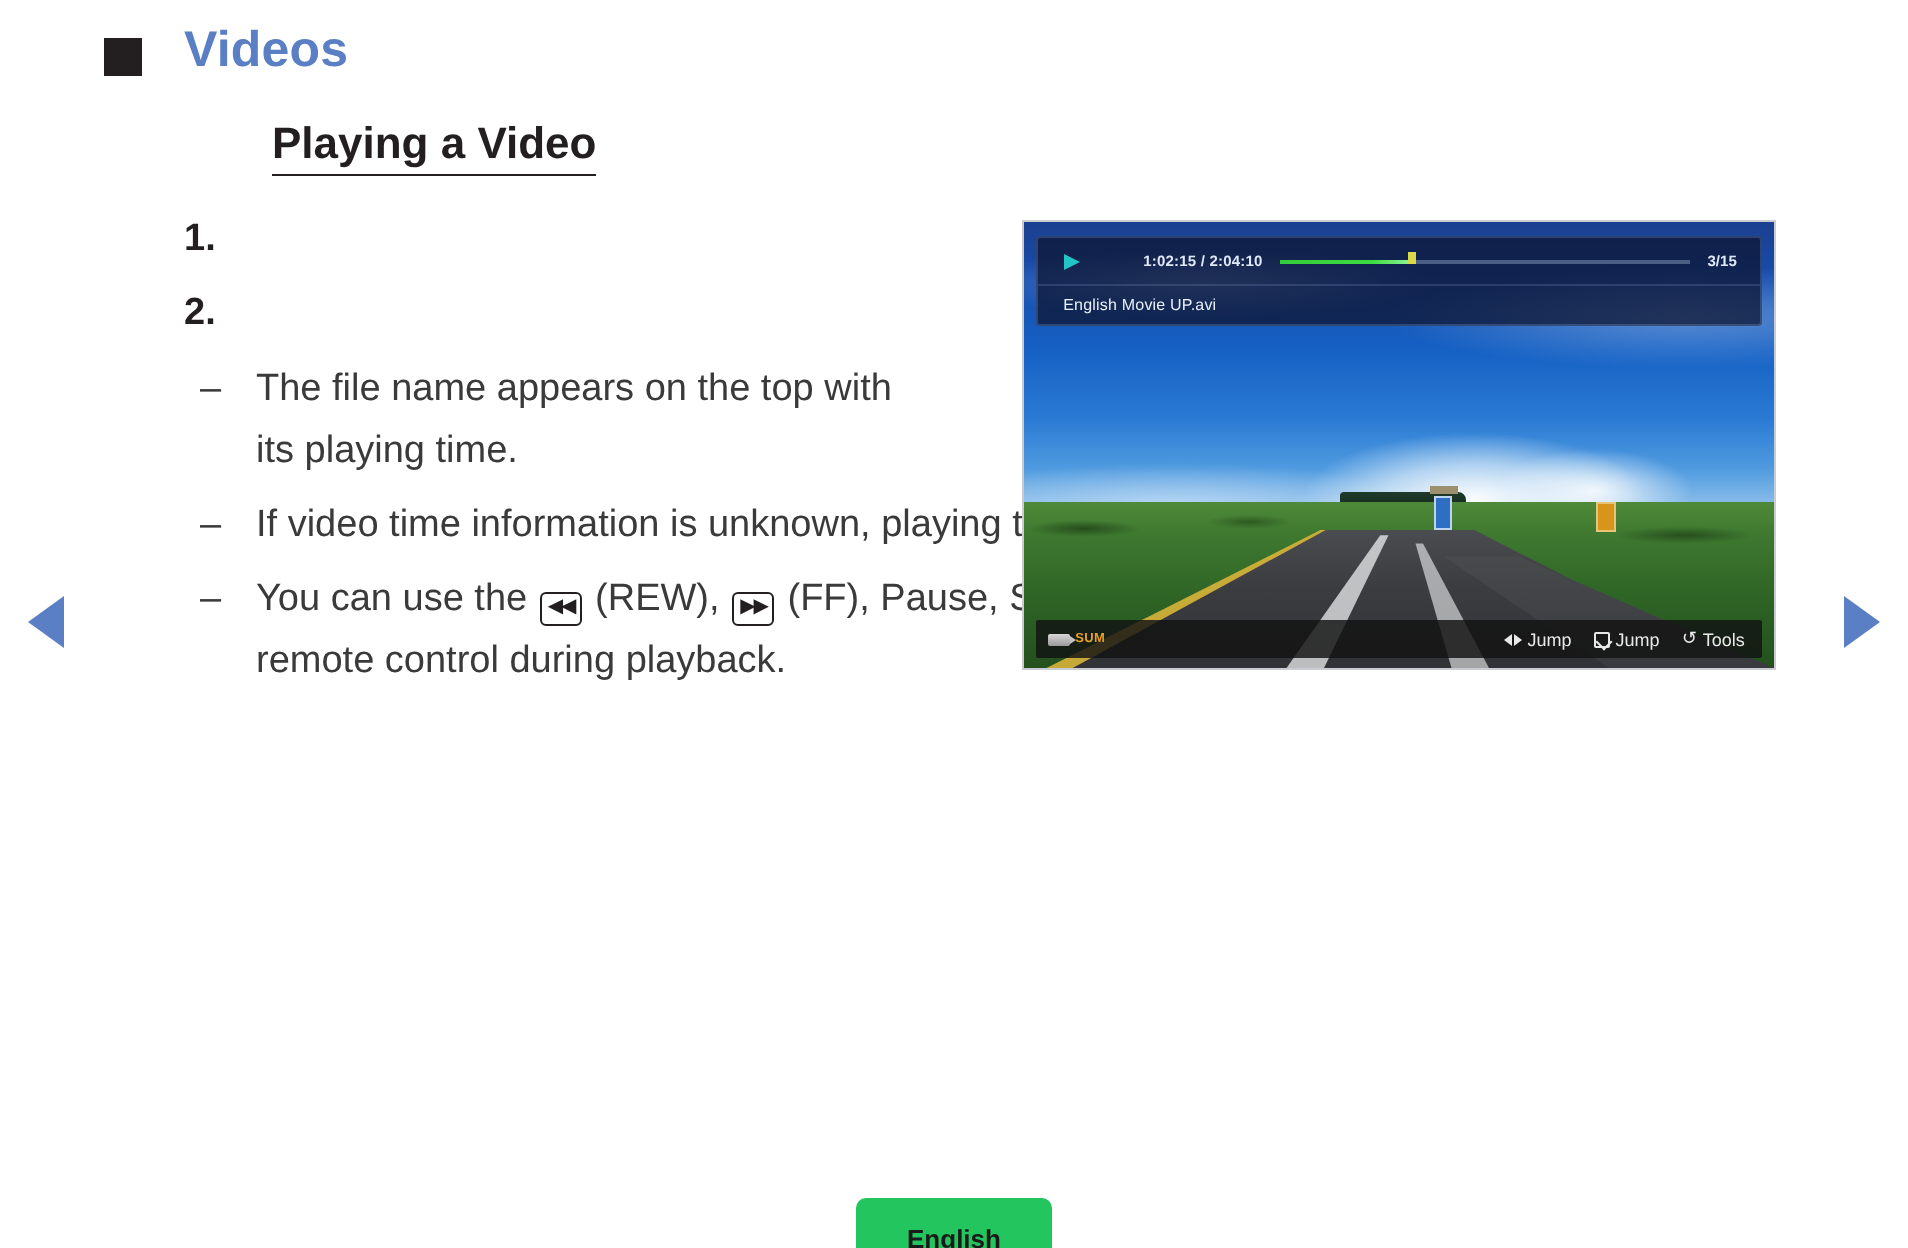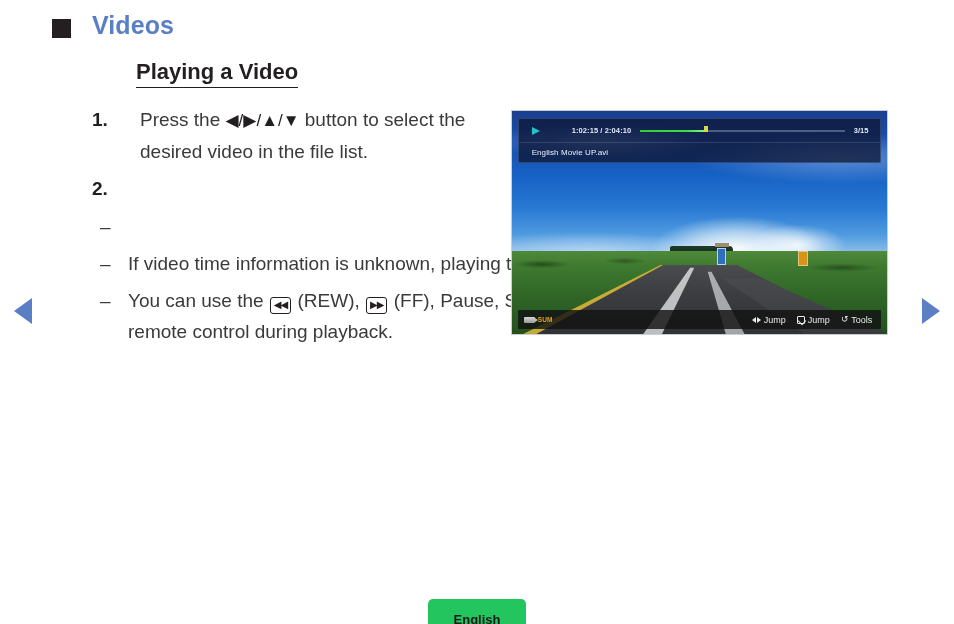--- a/index.html
+++ b/index.html
@@ -489,33 +489,31 @@
 <div class="heading-row">
   <span class="sq-bullet"></span>
   <span class="h1">Videos</span>
 </div>
 <div class="h2">Playing a Video</div>
 
 <div class="content">
 
   <div class="step">
     <div class="step-num">1.</div>
-    <div class="step-body narrow">
-      <span>Press the </span><span class="dpad">◀/▶/▲/▼</span><span> button to select the desired video in the file list.</span>
-    </div>
   </div>
 
   <div class="step">
     <div class="step-num">2.</div>
   </div>
 
   <div class="subitems">
 
     <div class="subitem">
       <div class="dash">–</div>
+      <div class="subitem-text narrow">The file name appears on the top with its playing time.</div>
     </div>
 
     <div class="subitem">
       <div class="dash">–</div>
       <div class="subitem-text">If video time information is unknown, playing time and the progress bar are not displayed.</div>
     </div>
 
     <div class="subitem">
       <div class="dash">–</div>
       <div class="subitem-text">

